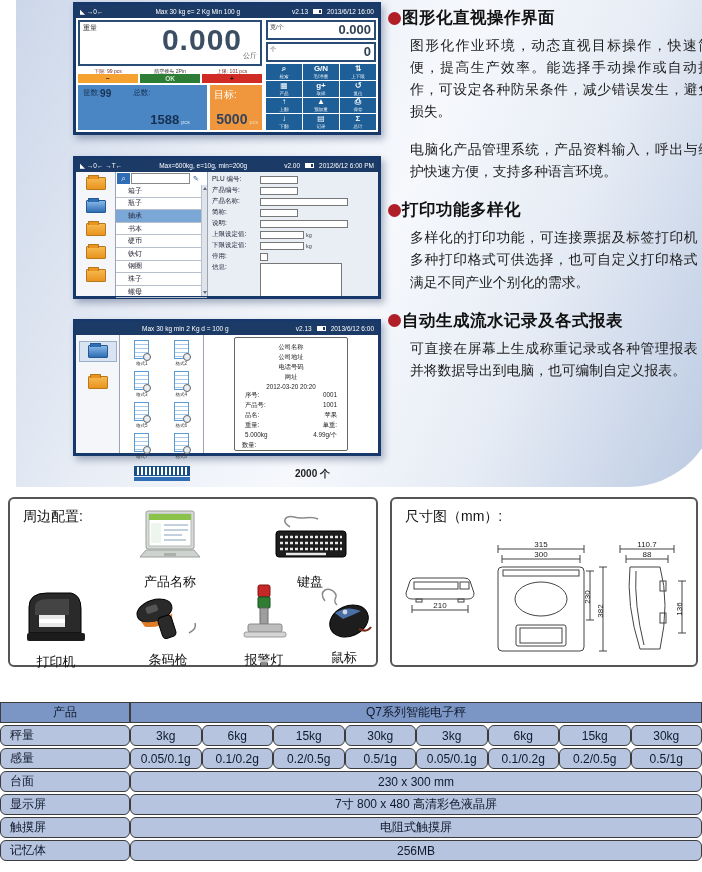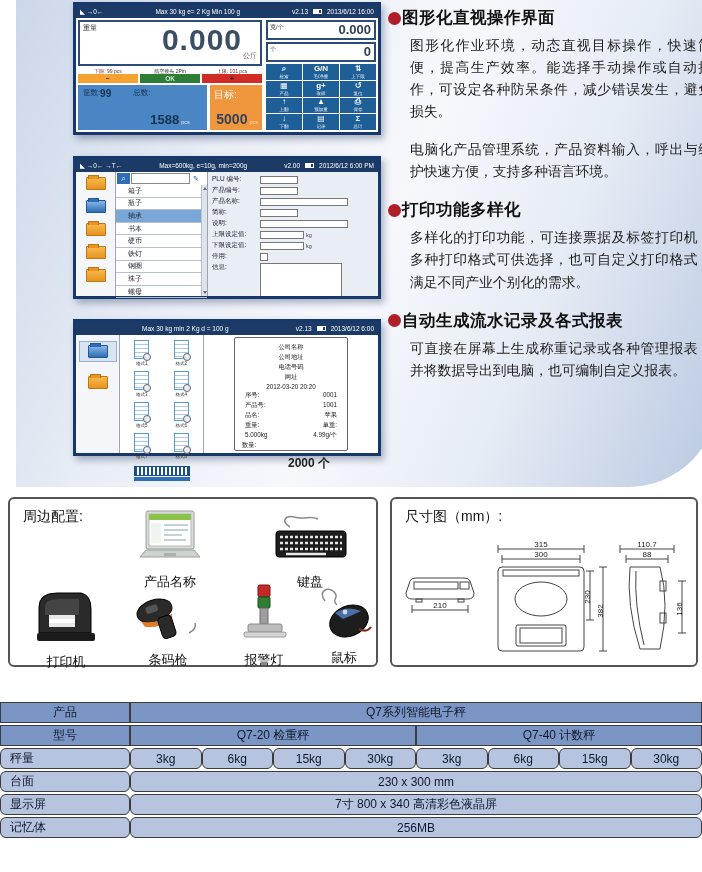--- a/index.html
+++ b/index.html
@@ -94,21 +94,21 @@
   .doc { width:15px; height:19px; margin:0 auto; border:1px solid #5b9bd5; background:repeating-linear-gradient(to bottom,#fff 0 3px,#a9c9ea 3px 4px); position:relative; }
   .doc::after { content:""; position:absolute; right:-3px; bottom:-3px; width:6px; height:6px; border-radius:50%; background:#e8eef5; border:1px solid #666; }
   .doclabel { font-size:4.5px; color:#333; margin-top:2px; }
   .bcode { grid-column:1 / -1; margin:2px auto 0; width:56px; }
   .bcode .stripes { height:10px; background:repeating-linear-gradient(90deg,#184e86 0 2px,#fff 2px 4px); border:1px solid #184e86; }
   .bcode .bbar { height:4px; margin-top:1px; background:#2f6db4; }
   .receipt-wrap { flex:1; display:flex; align-items:center; justify-content:center; background:#fff; }
   .receipt { width:114px; height:114px; border:1px solid #666; border-radius:2px; background:#fff; padding:5px 7px; font-size:6.3px; color:#222; display:flex; flex-direction:column; gap:1px; }
   .rc { text-align:center; }
   .rrow { display:flex; justify-content:space-between; padding:0 3px; }
-  .rqty { text-align:right; padding-right:10px; font-size:12px; font-weight:bold; margin-top:4px; }
+  .rqty { text-align:right; padding-right:10px; font-size:10px; font-weight:bold; margin-top:16px; }
 
   
   .features { position:absolute; left:372px; top:7px; width:324px; }
   .feature { margin-bottom:16px; }
   .ftitle { display:flex; align-items:center; gap:1px; margin-bottom:6px;font-family:Liberation Mono, monospace; }
   .dot { width:13px; height:13px; border-radius:50%; background:#b01f27; flex:none; }
   .ftitle h3 { font-size:16.5px; font-weight:bold; color:#121212; letter-spacing:.5px; }
   .fbody { margin-left:22px; width:302px; font-size:13.8px; line-height:1.6; color:#1c1c1c; text-align:justify; }
 
   
@@ -459,21 +459,21 @@
       <svg width="80" height="54" viewBox="0 0 80 54">
         <path d="M20 14 C10 8 16 2 24 4 C34 7 40 2 48 6" fill="none" stroke="#8a8a8a" stroke-width="1.5"></path>
         <rect x="6" y="18" width="70" height="26" rx="3" fill="#1d1d1d" stroke="#000"></rect>
         <line x1="10" y1="24" x2="72" y2="24" stroke="#e8e8e8" stroke-width="2.5" stroke-dasharray="3 2"></line>
         <line x1="10" y1="30" x2="72" y2="30" stroke="#e8e8e8" stroke-width="2.5" stroke-dasharray="3 2"></line>
         <line x1="10" y1="36" x2="72" y2="36" stroke="#e8e8e8" stroke-width="2.5" stroke-dasharray="3 2"></line>
         <line x1="16" y1="41" x2="56" y2="41" stroke="#e8e8e8" stroke-width="2.5"></line>
       </svg>
       <div class="plabel">键盘</div>
     </div>
-    <div class="peri" style="left:14px;top:86px;">
+    <div class="peri" style="left:4px;top:86px;">
       <svg width="74" height="62" viewBox="0 0 74 62">
         <path d="M10 22 Q10 8 28 8 L52 8 Q62 10 62 24 L62 48 L10 48 Z" fill="#2a2a2a" stroke="#000"></path>
         <path d="M16 22 Q16 14 30 14 L50 14 L50 30 L16 30 Z" fill="#444"></path>
         <rect x="20" y="30" width="26" height="12" fill="#e8e8e8"></rect>
         <rect x="20" y="34" width="26" height="4" fill="#fff"></rect>
         <rect x="8" y="48" width="58" height="8" rx="2" fill="#1c1c1c"></rect>
       </svg>
       <div class="plabel">打印机</div>
     </div>
     <div class="peri" style="left:116px;top:90px;">
@@ -579,43 +579,53 @@
       <col style="width:71.5px">
         <col style="width:71.5px">
         <col style="width:71.5px">
         <col style="width:71.5px">
     </colgroup>
     <tbody>
       <tr class="hd">
         <td class="lbl">产品</td>
         <td colspan="8">Q7系列智能电子秤</td>
       </tr>
-      <tr class="hd">
-        <td class="lbl">型号</td>
-        <td colspan="4">Q7-20 检重秤</td>
-        <td colspan="4">Q7-40 计数秤</td>
-      </tr>
       <tr class="lt">
         <td class="lbl">秤量</td>
         <td>3kg</td>
         <td>6kg</td>
         <td>15kg</td>
         <td>30kg</td>
         <td>3kg</td>
         <td>6kg</td>
         <td>15kg</td>
         <td>30kg</td>
       </tr>
       <tr class="lt">
+        <td class="lbl">感量</td>
+        <td>0.05/0.1g</td>
+        <td>0.1/0.2g</td>
+        <td>0.2/0.5g</td>
+        <td>0.5/1g</td>
+        <td>0.05/0.1g</td>
+        <td>0.1/0.2g</td>
+        <td>0.2/0.5g</td>
+        <td>0.5/1g</td>
+      </tr>
+      <tr class="lt">
         <td class="lbl">台面</td>
         <td colspan="8">230 x 300 mm</td>
       </tr>
       <tr class="lt">
         <td class="lbl">显示屏</td>
-        <td colspan="8">7寸 800 x 340 高清彩色液晶屏</td>
+        <td colspan="8">7寸 800 x 480 高清彩色液晶屏</td>
+      </tr>
+      <tr class="lt">
+        <td class="lbl">触摸屏</td>
+        <td colspan="8">电阻式触摸屏</td>
       </tr>
       <tr class="lt">
         <td class="lbl">记忆体</td>
         <td colspan="8">256MB</td>
       </tr>
 
     </tbody>
   </table>
 </div>
 

